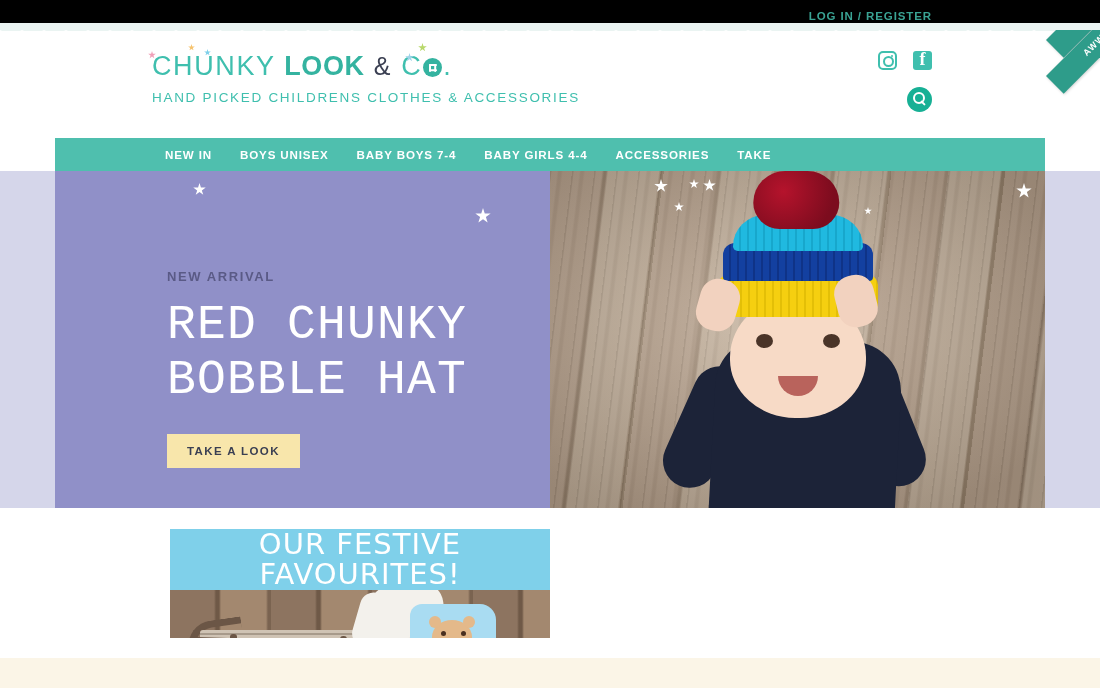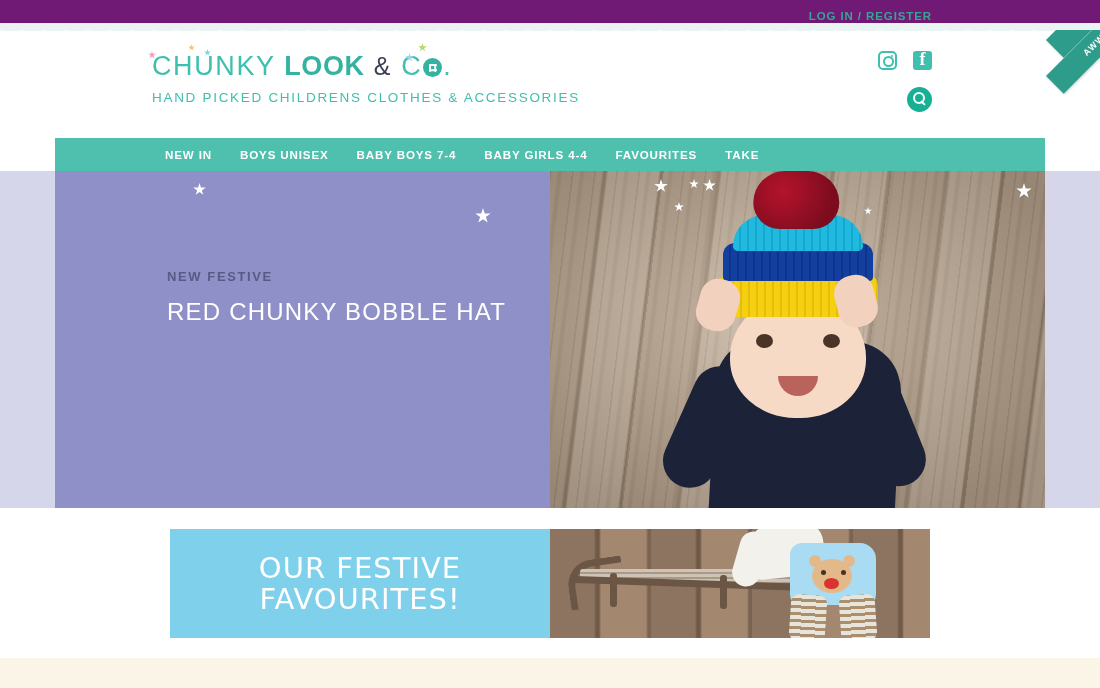--- a/index.html
+++ b/index.html
@@ -10,21 +10,21 @@
     overflow: hidden;
     background: #ffffff;
     font-family: "Liberation Sans", sans-serif;
   }
 
   .page { position: relative; width: 1100px; height: 688px; background: #ffffff; overflow: hidden; }
 
   
   .topbar {
     position: absolute; left: 0; top: 0; width: 1100px; height: 31px;
-    background: #701a75;
+    background: #000000;
   }
   .topbar-inner {
     position: absolute; left: 0; top: 0; width: 1100px; height: 31px;
     display: flex; align-items: center; justify-content: flex-end;
     padding-right: 168px;
   }
   .login-link {
     font-size: 11.5px; font-weight: bold; letter-spacing: .9px;
     color: #3aa394; text-decoration: none; white-space: nowrap;
   }
@@ -141,23 +141,23 @@
   }
   .hero-left {
     width: 495px; height: 337px; background: #9090c8; position: relative;
   }
   .hero-copy { position: absolute; left: 112px; top: 98px; width: 340px; }
   .eyebrow {
     font-size: 13px; font-weight: bold; letter-spacing: 1.6px; color: #5a5a86;
     margin-bottom: 14px;
   }
   .hero-title {
-    font-size: 24px; color: #ffffff; line-height: 1.15; letter-spacing: 1.2px;
+    font-size: 48px; color: #ffffff; line-height: 1.15; letter-spacing: 1.2px;
     font-weight: 400; text-transform: uppercase;
-    font-family: Liberation Sans, sans-serif;
+    font-family: Liberation Mono, monospace;
   }
   .cta {
     display: inline-block; margin-top: 26px; background: #f8e6ab; color: #3a3f52;
     font-size: 11.5px; font-weight: bold; letter-spacing: 1.4px;
     padding: 11px 20px; text-decoration: none; border: none; cursor: pointer;
     font-family: "Liberation Sans", sans-serif;
   }
   .hero-right { width: 495px; height: 337px; position: relative; overflow: hidden; }
 
   
@@ -225,22 +225,22 @@
     background: radial-gradient(circle at 35% 35%, #b5132c, #7c0c1e 75%);
     border-radius: 46px 46px 38px 38px;
   }
 
   
   .hstar { position: absolute; background: #ffffff;
     clip-path: polygon(50% 0%, 61% 35%, 98% 35%, 68% 57%, 79% 91%, 50% 70%, 21% 91%, 32% 57%, 2% 35%, 39% 35%); }
 
   
   .festive {
-    position: absolute; left: 170px; top: 529px; width: 760px; height: 109px;
-    display: flex; overflow: hidden;
+    position: absolute; left: 170px; top: 529px; width: 688px; height: 109px;
+    display: flex; overflow: hidden; flex-direction: column;
   }
   .festive-left {
     width: 380px; height: 109px; background: #7fd0ea;
     display: flex; align-items: center; justify-content: center;
   }
   .festive-title {
     color: #ffffff; font-size: 29px; line-height: 1.05; text-align: center;
     letter-spacing: 1px; text-transform: uppercase; font-weight: 400;
     font-family: "DejaVu Sans", sans-serif;
   }
@@ -349,34 +349,35 @@
   <div class="ribbon">
     <div class="ribbon-band a">NOMINEE</div>
     <div class="ribbon-band b">AWWWARDS</div>
   </div>
 
   <nav class="nav">
     <a href="#">NEW IN</a>
     <a href="#">BOYS UNISEX</a>
     <a href="#">BABY BOYS 7-4</a>
     <a href="#">BABY GIRLS 4-4</a>
-    <a href="#">FAVOURITES</a>
+    <a href="#">ACCESSORIES</a>
     <a href="#">TAKE</a>
   </nav>
 
   <div class="hero-bg"></div>
   <div class="hero">
 
     <div class="hero-left">
       <span class="hstar" style="width:13px;height:13px;left:138px;top:12px;"></span>
       <span class="hstar" style="width:16px;height:16px;left:420px;top:37px;"></span>
 
       <div class="hero-copy">
-        <div class="eyebrow">NEW FESTIVE</div>
+        <div class="eyebrow">NEW ARRIVAL</div>
         <div class="hero-title">RED CHUNKY BOBBLE HAT</div>
+        <a class="cta" href="#">TAKE A LOOK</a>
       </div>
     </div>
 
     <div class="hero-right">
       <div class="wood"></div>
       <div class="arm l"></div>
       <div class="arm r"></div>
       <div class="baby-body"></div>
       <div class="face">
         <span class="eye l"></span>

